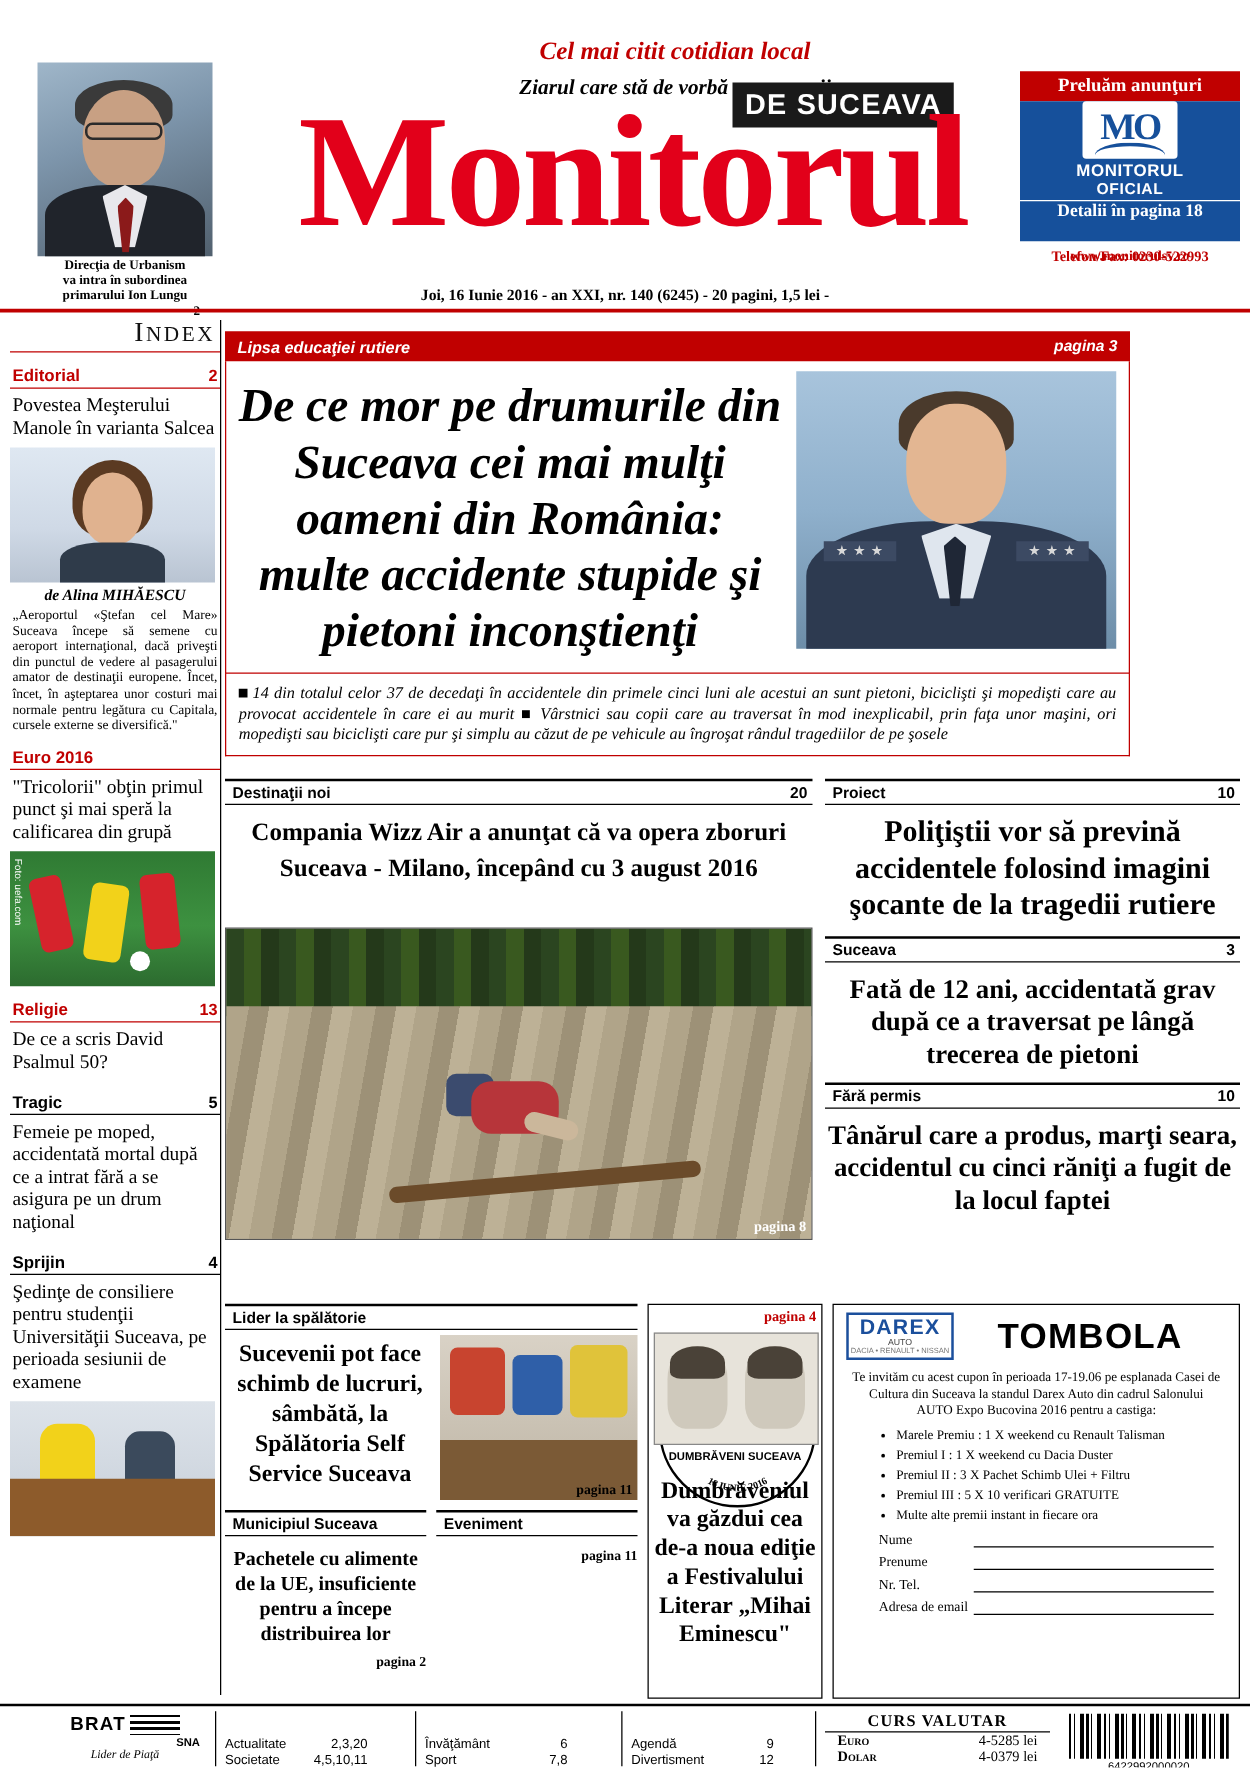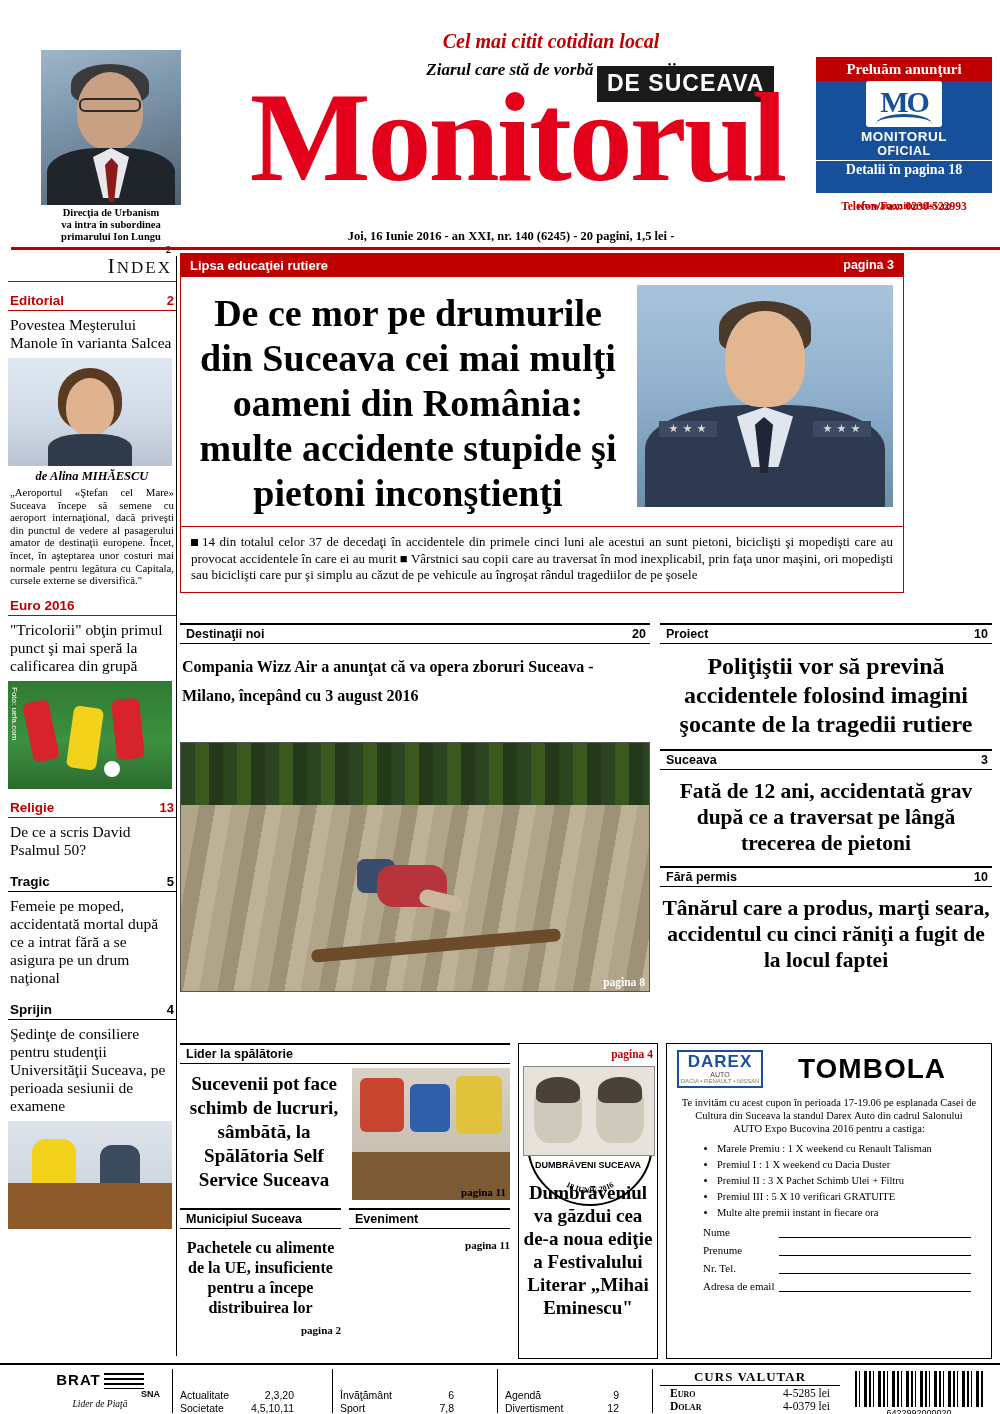--- a/index.html
+++ b/index.html
@@ -4,21 +4,21 @@
 <style>
   * { box-sizing: border-box; margin: 0; padding: 0; }
   body {
     width: 1000px; height: 1414px;
     background: #ffffff;
     font-family: "Liberation Serif", serif;
     color: #000;
     position: relative;
     overflow: hidden;
   }
-  .page { width: 1000px; height: 1414px; position: relative; padding-left: 11px; }
+  .page { width: 1000px; height: 1414px; position: relative; }
 
   
   .masthead { position: relative; height: 250px; }
   .tagline-italic {
     position: absolute; left: 330px; top: 30px; width: 420px;
     text-align: center;
     font-style: italic; font-weight: bold; font-size: 20px;
     color: #C00000;
     font-family: "Liberation Serif", serif;
   }
@@ -160,21 +160,21 @@
     writing-mode: vertical-rl; font-family: "Liberation Sans", sans-serif;
   }
   .idx-photo.p3 { background: linear-gradient(180deg,#dde3ea 0%,#c6ced8 100%); }
   .idx-photo.p3 .desk { position: absolute; left: 0; top: 62px; width: 164px; height: 46px; background: #8d5b2b; }
   .idx-photo.p3 .pers { position: absolute; left: 24px; top: 18px; width: 44px; height: 52px; background: #f2d21a; border-radius: 14px 14px 0 0; }
   .idx-photo.p3 .pers2 { position: absolute; left: 92px; top: 24px; width: 40px; height: 46px; background: #3b4a5c; border-radius: 12px 12px 0 0; }
   .byline { font-size: 12.5px; font-style: italic; font-weight: bold; text-align: center; padding: 3px 0 2px; }
   .idx-body { font-size: 10.8px; line-height: 12.6px; text-align: justify; padding: 0 2px; }
 
   
-  .lead { position: absolute; left: 180px; top: 0; width: 724px; }
+  .lead { position: absolute; left: 180px; top: 12px; width: 724px; font-style: italic; }
   .kicker-bar {
     height: 24px; background: #C00000; color: #fff; display: flex;
     justify-content: space-between; align-items: center; padding: 0 10px;
     font-family: "Liberation Sans", sans-serif; font-size: 13px; font-weight: bold;
   }
   .kicker-bar .pg { font-size: 12.5px; }
   .lead-inner { border: 1px solid #C00000; border-top: 0; padding: 8px 10px 10px; display: flex; }
   .lead-head {
     flex: 1 1 auto; text-align: center; font-family: "Liberation Serif", serif;
     font-weight: bold; font-size: 38px; line-height: 45px; padding: 6px 4px 0 0;
@@ -205,22 +205,22 @@
   .mid-right { width: 332px; }
   .bar {
     display: flex; justify-content: space-between; align-items: center;
     border-top: 2px solid #000; border-bottom: 1px solid #000;
     font-family: "Liberation Sans", sans-serif; font-weight: bold; font-size: 12.5px;
     padding: 2px 4px 2px 6px; margin-bottom: 4px;
   }
   .bar .lbl { background: #fff; padding-right: 6px; }
   .bar .num { font-size: 12.5px; }
   .mid-head {
-    font-family: "Liberation Serif", serif; font-weight: bold;
-    font-size: 16px; line-height: 29px; padding: 4px 2px 8px;
+    text-align: center; font-family: "Liberation Serif", serif; font-weight: bold;
+    font-size: 20px; line-height: 29px; padding: 4px 2px 8px;
   }
   .mid-photo {
     width: 470px; height: 250px; position: relative; overflow: hidden; border: 1px solid #555;
     background: linear-gradient(180deg,#3d5a2a 0%,#6c7c52 22%,#9a8f74 45%,#b4a98e 70%,#9c9179 100%);
   }
   .mid-photo .trees { position: absolute; left: 0; top: 0; width: 470px; height: 70px;
     background: repeating-linear-gradient(90deg,#2b4520 0 14px,#39591f 14px 28px,#24391a 28px 42px); }
   .mid-photo .mud { position: absolute; left: 0; top: 62px; width: 470px; height: 188px;
     background: repeating-linear-gradient(100deg,#b0a489 0 18px,#9d9177 18px 34px,#bdb196 34px 50px); }
   .mid-photo .person { position: absolute; left: 196px; top: 122px; width: 70px; height: 42px; background: #b7353a; border-radius: 16px; }

